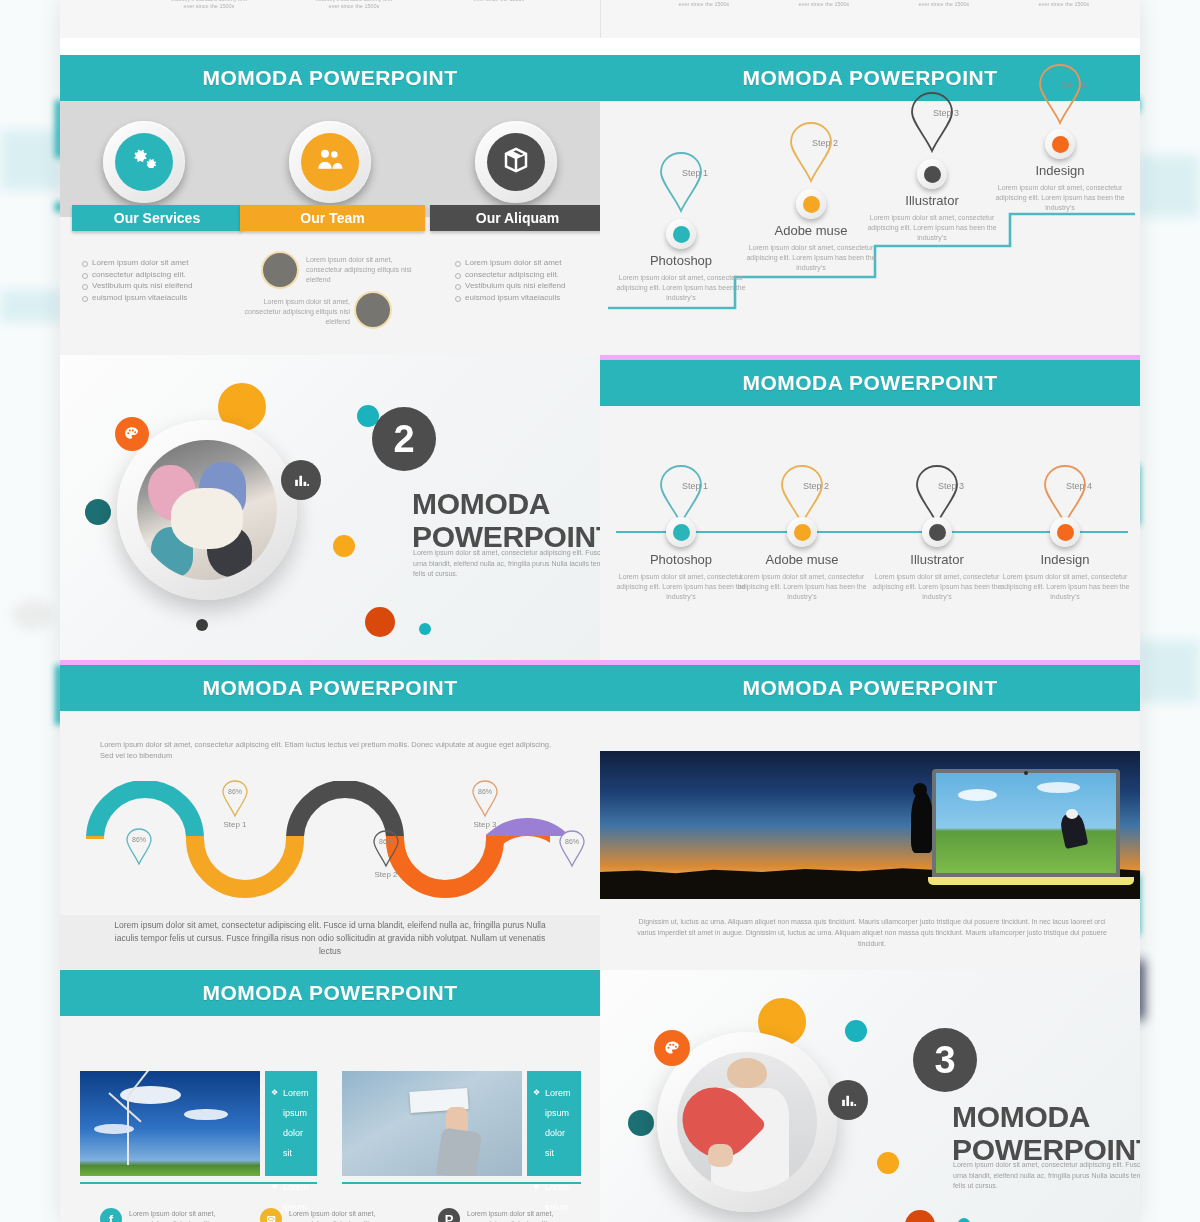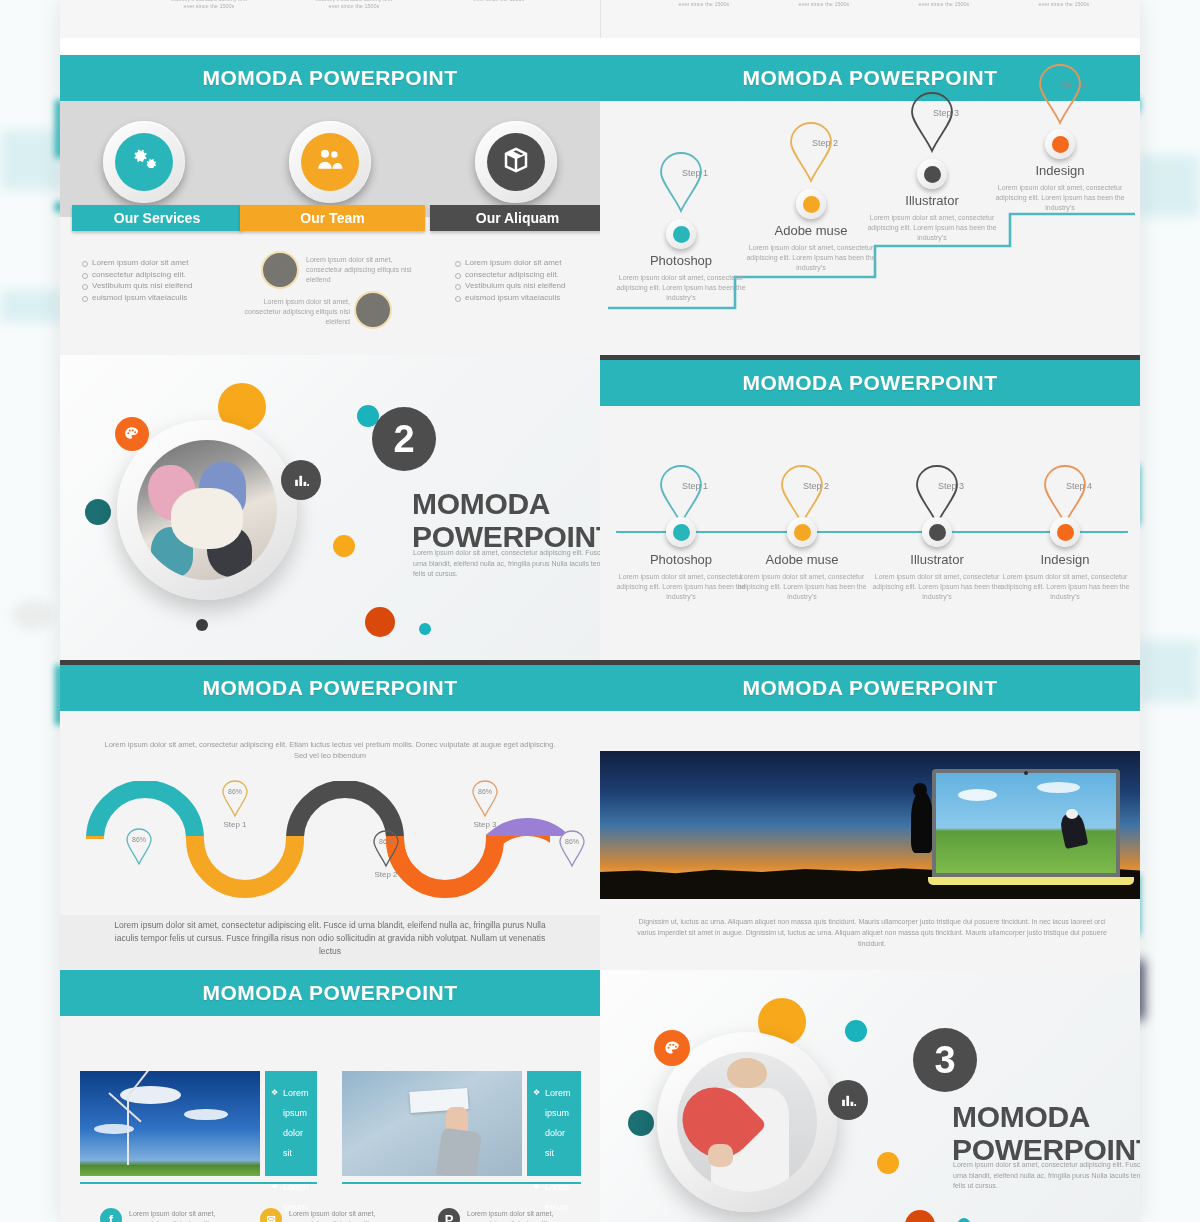--- a/index.html
+++ b/index.html
@@ -8,21 +8,21 @@
     font-family:"Liberation Sans", sans-serif;
     background:#ffffff; position:relative;
   }
   
   #bg { position:absolute; inset:0; background:#f7fbfc; }
   #bg .bblock { position:absolute; background:#d6eef1; filter:blur(6px); opacity:.85; }
   #bg .bbar   { position:absolute; background:#28b7bd; filter:blur(3px); opacity:.95; }
 
   #sheet {
     position:absolute; left:60px; top:0; width:1080px; height:1222px;
-    background:#404040; overflow:hidden;
+    background:#f0abfc; overflow:hidden;
     box-shadow:0 0 22px rgba(0,0,0,.10);
   }
 
   .slide { position:absolute; background:#f4f4f4; overflow:hidden; }
   .slide.half { width:540px; }
   .hdr {
     position:absolute; left:0; top:0; width:100%; height:46px;
     background:#2ab5bb; display:flex; align-items:center; justify-content:center;
   }
   .hdr .t {
@@ -100,21 +100,21 @@
   .miniicon {
     position:absolute; border-radius:50%;
     display:flex; align-items:center; justify-content:center;
   }
   .miniicon svg { fill:#fff; }
   .herotitle { position:absolute; font-size:30px; font-weight:bold; color:#4d4d4d;
                line-height:33px; letter-spacing:-.3px; }
   .herodesc { position:absolute; font-size:7px; color:#9e9e9e; line-height:10.5px; width:200px; }
 
   
-  .wavetop { position:absolute; text-align:center; font-size:7.5px; color:#9b9b9b;
+  .wavetop { position:absolute; font-size:7.5px; color:#9b9b9b;
              line-height:11px; }
   .wavebottom { position:absolute; text-align:center; font-size:8.5px; color:#6f6f6f;
              line-height:13px; }
   .pinsm { position:absolute; width:34px; height:40px; }
   .pinsm svg { width:34px; height:40px; }
   .pinsm .pct { position:absolute; top:9px; left:0; width:34px; text-align:center;
                 font-size:7px; color:#8d8d8d; }
   .pinsm .stp { position:absolute; top:41px; left:-16px; width:66px; text-align:center;
                 font-size:8px; color:#8d8d8d; }
 

